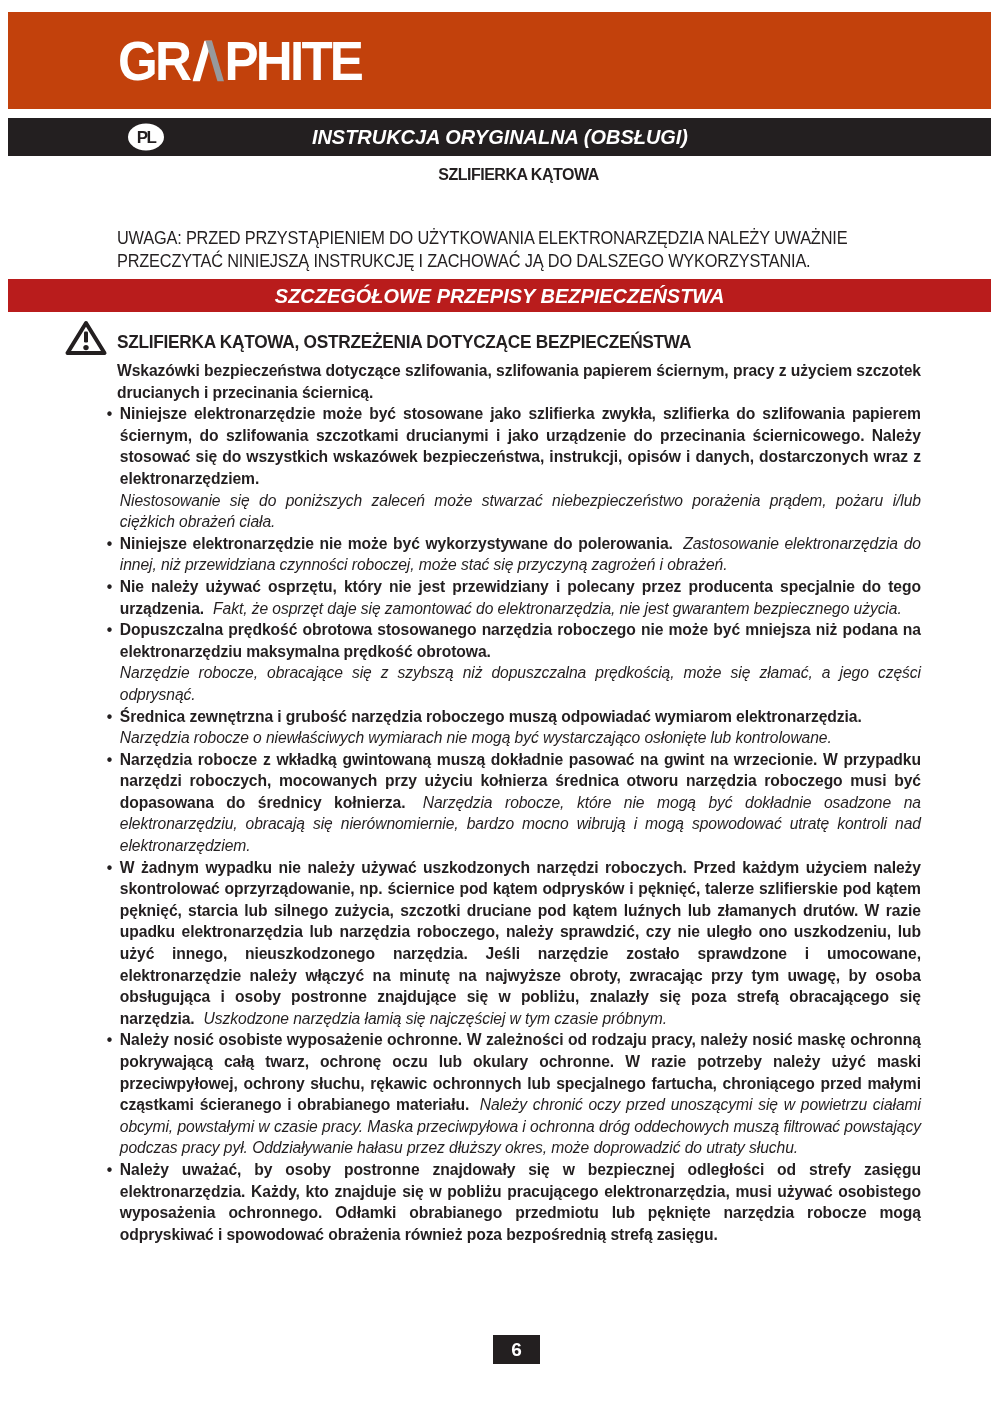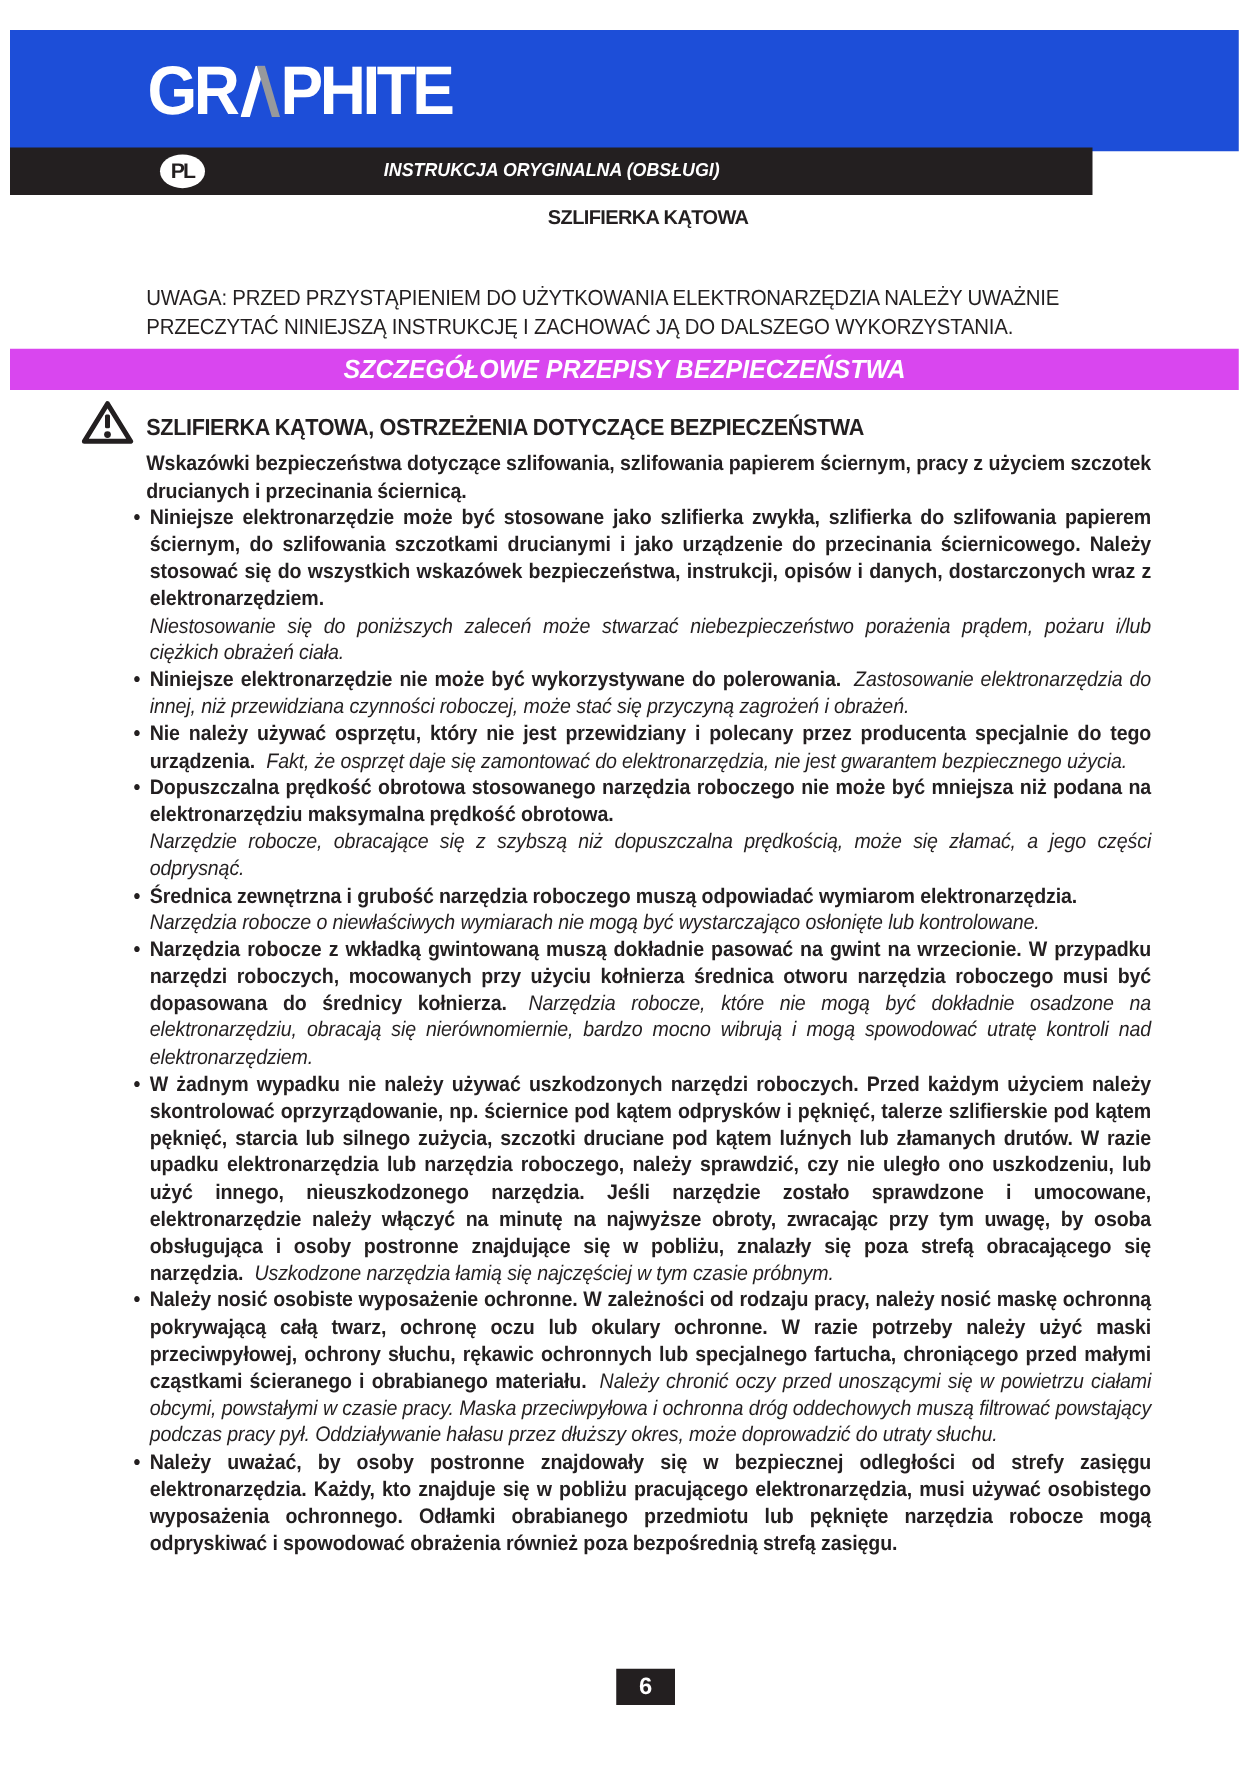--- a/index.html
+++ b/index.html
@@ -2,59 +2,59 @@
 <html><head>
 <meta charset="utf-8">
 <style>
   html,body { margin:0; padding:0; background:#ffffff; }
   .page {
     position:relative; width:1000px; height:1415px; background:#ffffff;
     font-family:"Liberation Sans", sans-serif; color:#231f20; overflow:hidden;
   }
 
   
-  .top-box { position:absolute; left:8px; top:24px; width:983px; height:97px; background:#1d4ed8; }
+  .top-box { position:absolute; left:8px; top:12px; width:983px; height:97px; background:#c2410c; }
   .logo {
     position:absolute; left:110px; top:50%;
     transform:translateY(-50%) scaleX(.93); transform-origin:0 50%;
     display:flex; align-items:center;
     color:#ffffff; font-weight:700; font-size:55px; letter-spacing:-3px; line-height:1;
   }
   .logo .slash { margin:0 1px 0 3px; display:block; }
 
   
-  .lang-bar { position:absolute; left:8px; top:118px; width:866px; height:38px; background:#231f20; }
+  .lang-bar { position:absolute; left:8px; top:118px; width:983px; height:38px; background:#231f20; }
   .pl-badge {
     position:absolute; left:120px; top:50%; transform:translateY(-50%);
     width:36px; height:27px; background:#ffffff; border-radius:50%;
     display:flex; align-items:center; justify-content:center;
     font-weight:700; font-size:17px; color:#231f20; letter-spacing:-1.5px;
   }
   .lang-title {
     position:absolute; left:0; right:0; top:0; height:38px; line-height:38px;
-    text-align:center; color:#ffffff; font-style:italic; font-weight:700; font-size:15px;
+    text-align:center; color:#ffffff; font-style:italic; font-weight:700; font-size:21px;
   }
   .lang-title > span { display:inline-block; transform:scaleX(.95); }
 
   
   .product-title { position:absolute; left:117px; width:803px; top:166px; text-align:center;
                    font-weight:700; font-size:16px; letter-spacing:-0.5px; }
   .product-model { position:absolute; left:117px; width:803px; top:195px; text-align:center;
                    font-weight:700; font-size:21px; }
 
   
   .notice {
     position:absolute; left:117px; top:227px; width:862px;
     transform:scaleX(.9337); transform-origin:0 0;
     font-size:17.5px; line-height:23px; letter-spacing:-0.2px;
   }
 
   
   .section-bar {
-    position:absolute; left:8px; top:279px; width:983px; height:33px; background:#d946ef;
+    position:absolute; left:8px; top:279px; width:983px; height:33px; background:#b91c1c;
     color:#ffffff; text-align:center; font-style:italic; font-weight:700; font-size:21px; line-height:33px;
   }
   .section-bar > span { display:inline-block; transform:scaleX(.95); }
 
   
   .warning-icon { position:absolute; left:64px; top:319px; }
   .safety-heading {
     position:absolute; left:117px; top:331px; width:862px;
     transform:scaleX(.9337); transform-origin:0 0;
     font-weight:700; font-size:18.5px; letter-spacing:-0.3px; white-space:nowrap;

